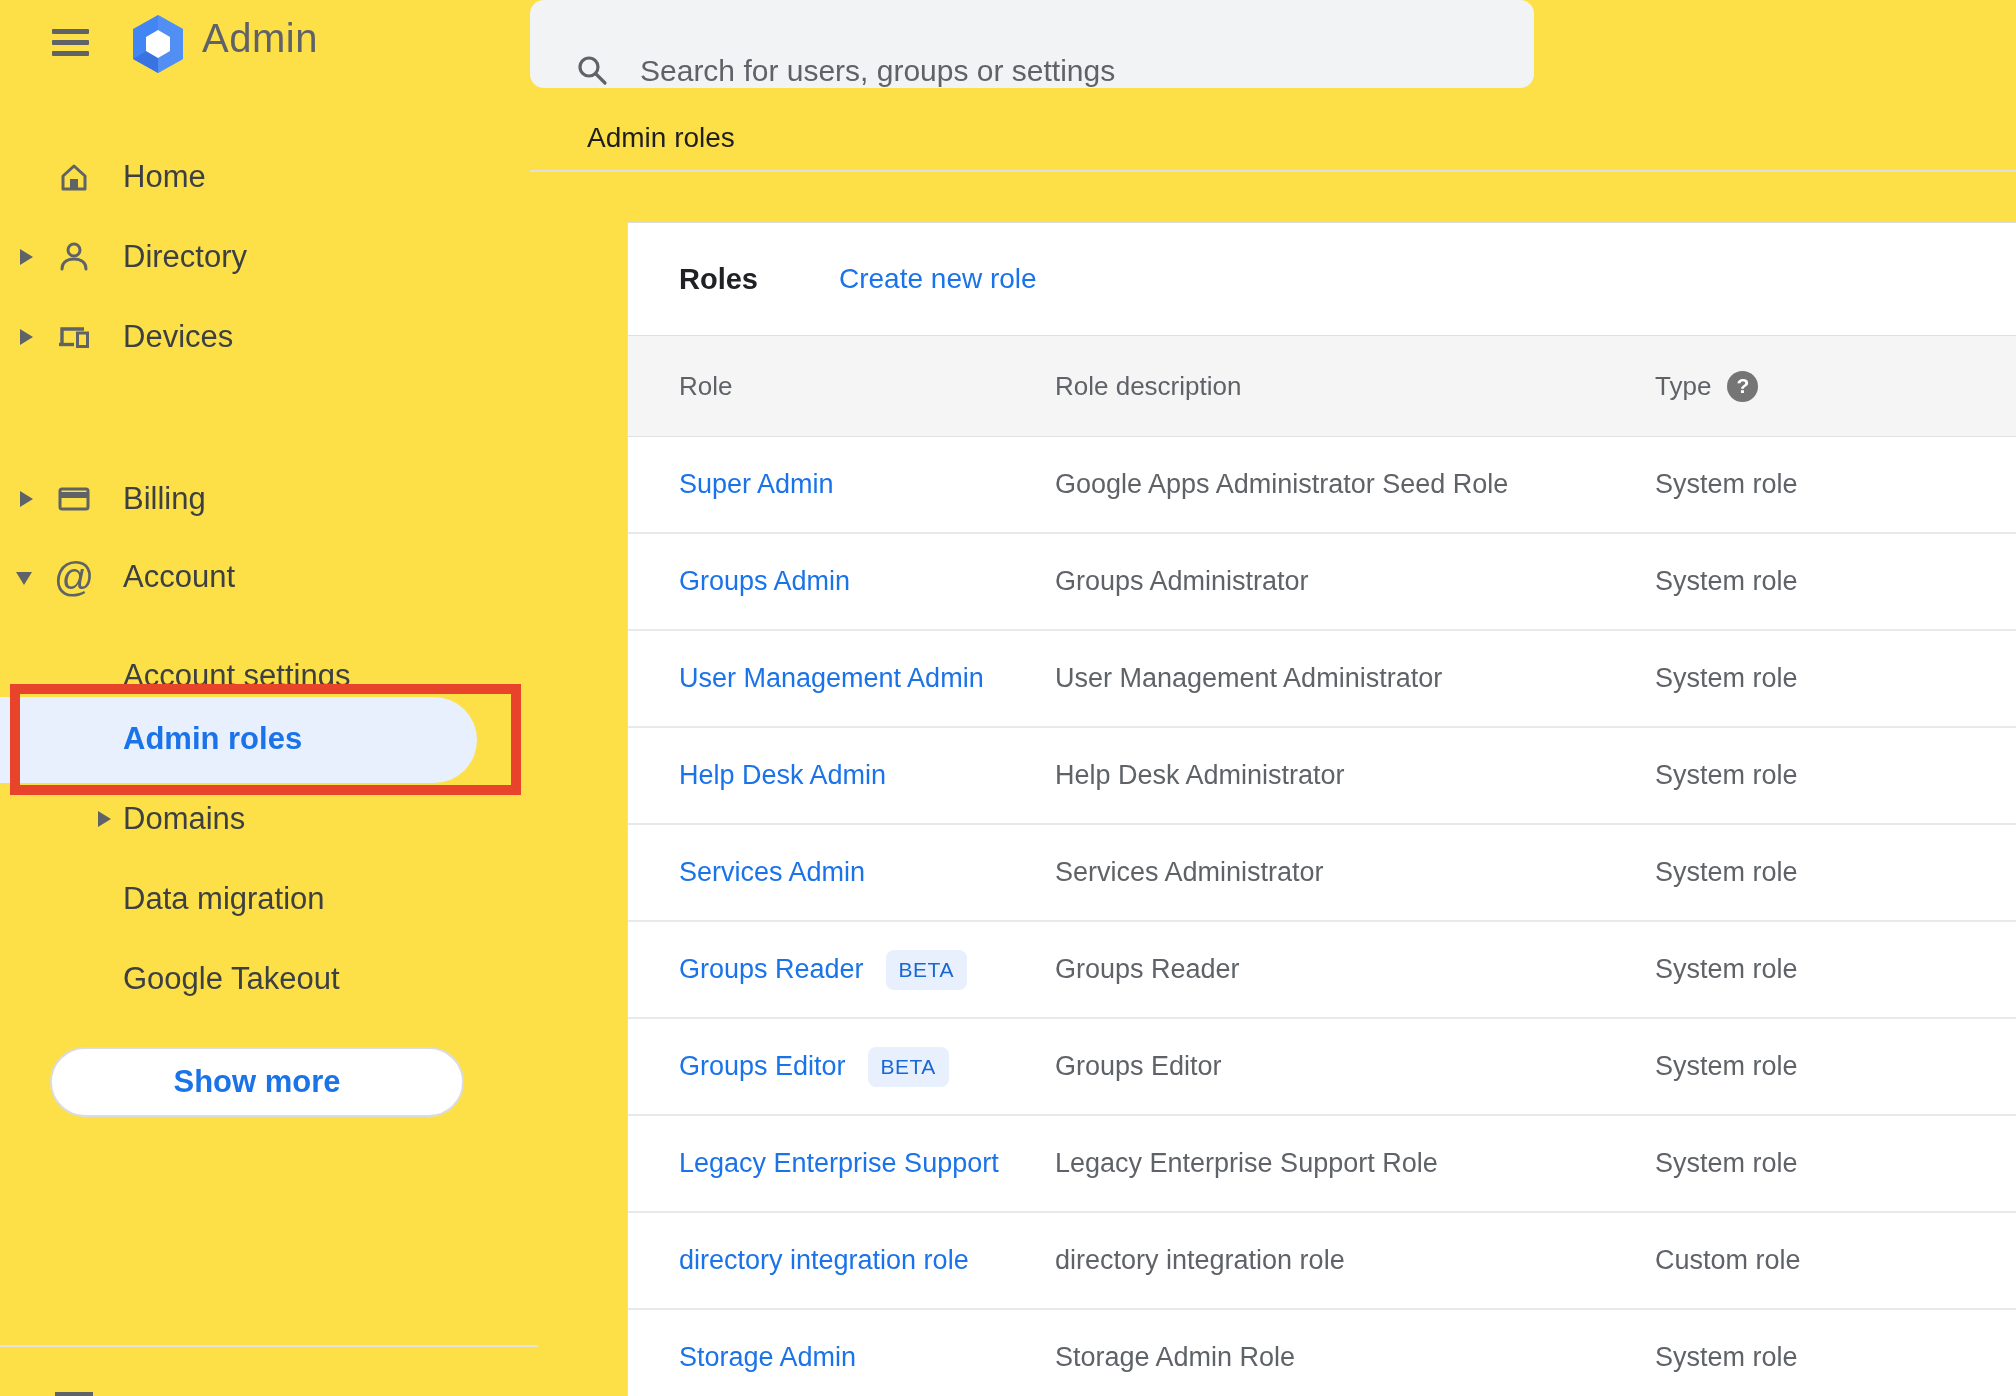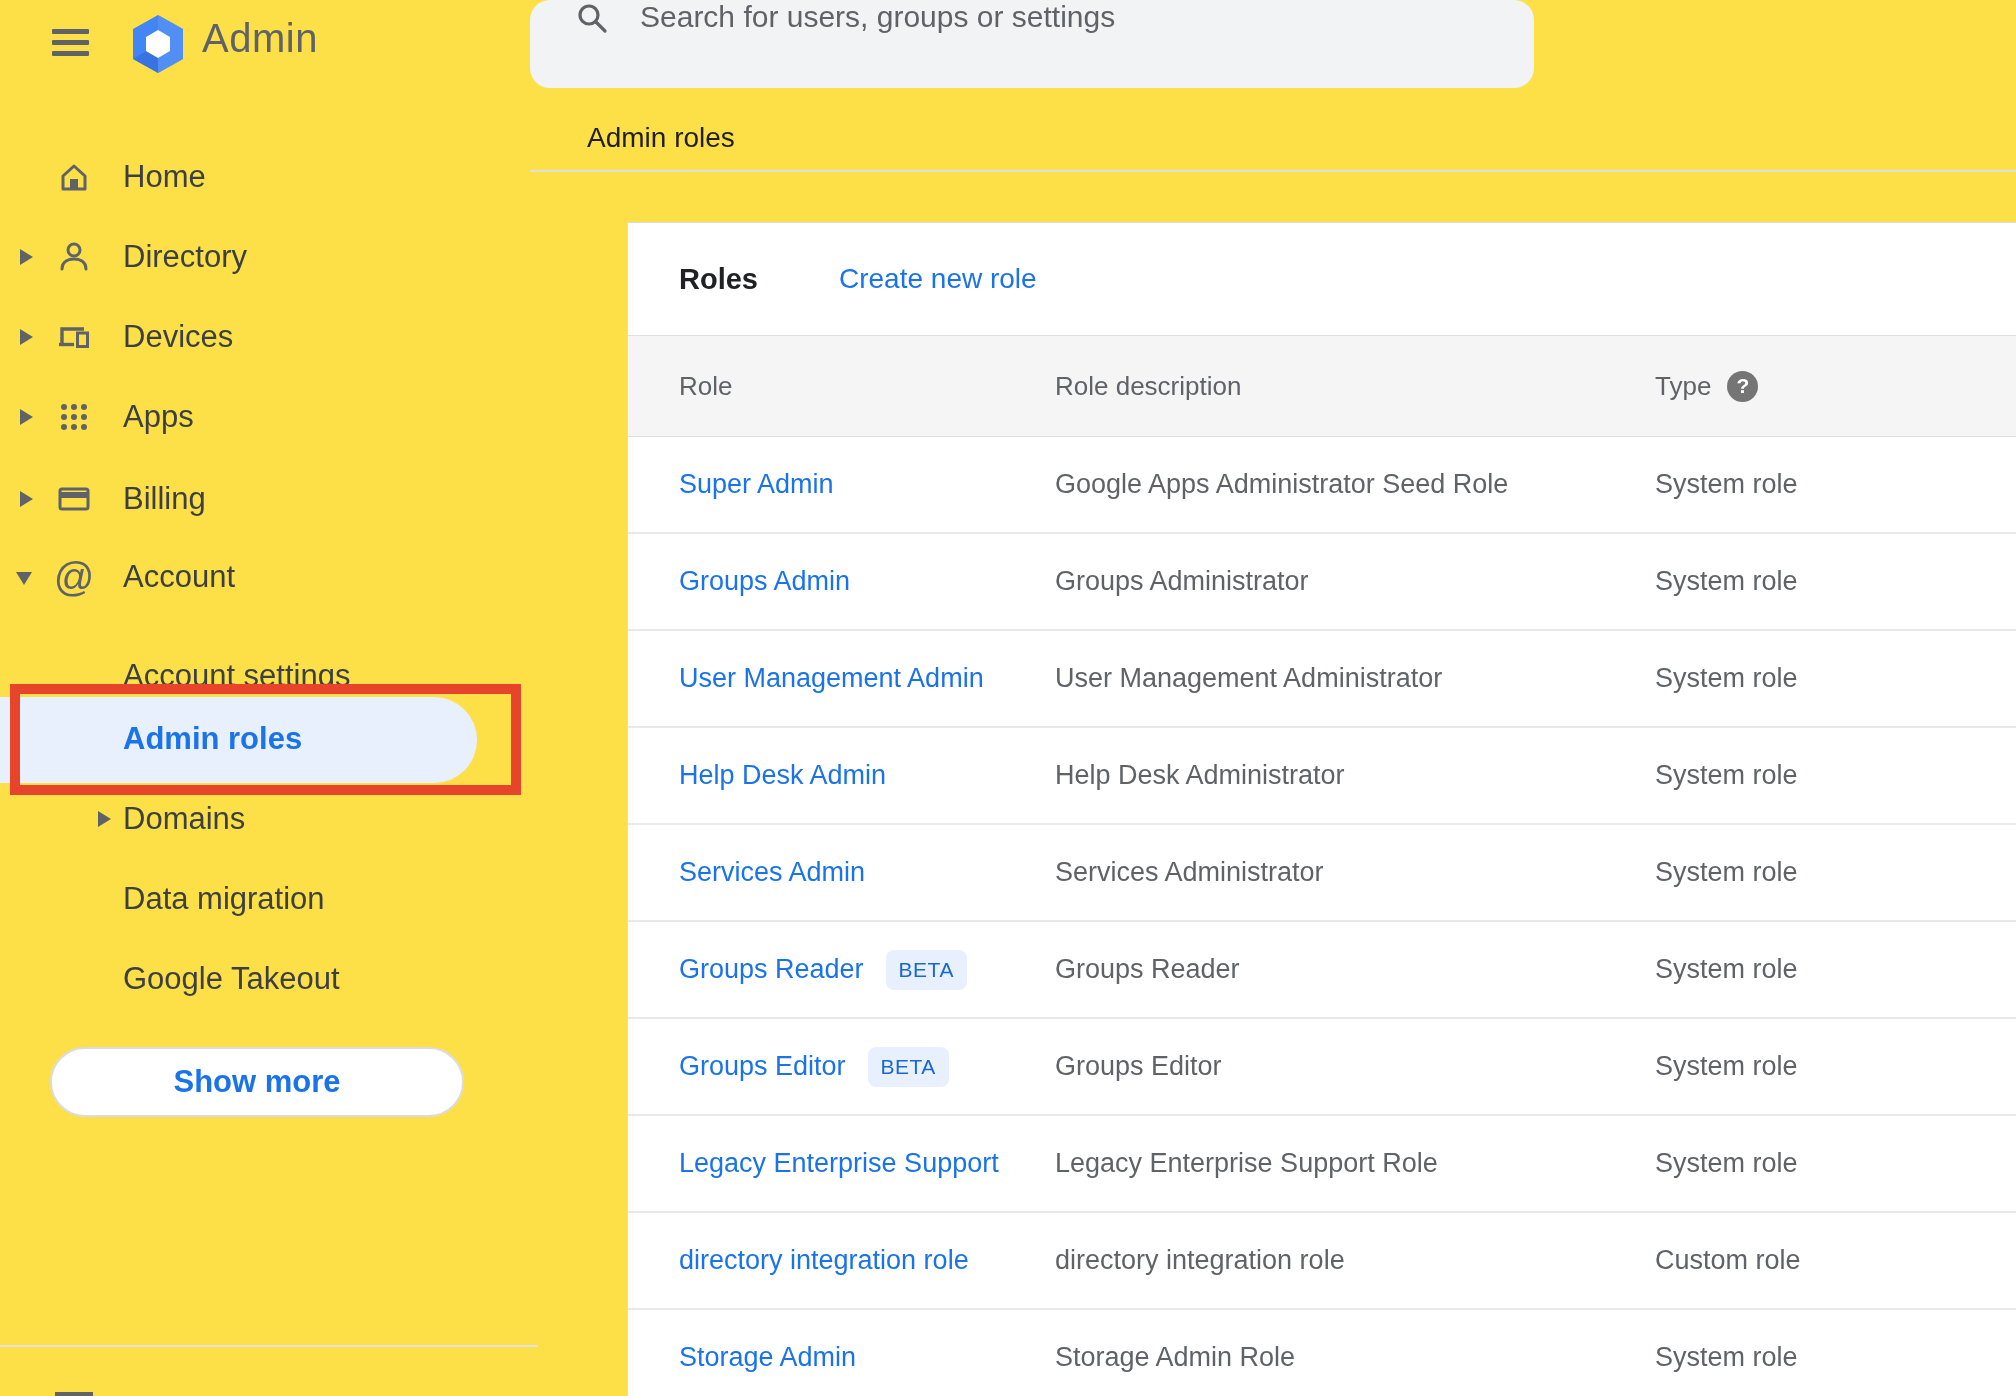--- a/index.html
+++ b/index.html
@@ -11,22 +11,22 @@
   }
 
   
   .hamburger { position:absolute; left:52px; top:29px; width:37px; height:27px; cursor:pointer; }
   .hamburger span { display:block; height:5px; background:#5f6368; margin-bottom:6px; border-radius:1px; }
   .logo { position:absolute; left:128px; top:14px; width:60px; height:60px; }
   .app-title { position:absolute; left:202px; top:16px; font-size:40px; color:#5f6368; letter-spacing:0.5px; }
 
   .searchbar {
     position:absolute; left:530px; top:0; width:1004px; height:88px;
-    background:#f1f3f4; border-radius:20px;
-    display:flex; align-items:flex-start;
+    background:#f1f3f4; border-radius:14px;
+    display:flex; align-items:flex-end;
   }
   .searchbar svg { margin-left:44px; flex:0 0 auto; }
   .searchbar input {
     border:none; outline:none; background:transparent;
     font-family:"Liberation Sans",sans-serif;
     font-size:30px; color:#3c4043; margin-left:30px; width:860px;
   }
   .searchbar input::placeholder { color:#5f6368; opacity:1; }
 
   .breadcrumb { position:absolute; left:587px; top:122px; font-size:28px; color:#1f1f1f; }
@@ -169,39 +169,20 @@
     <span class="icon">
       <svg width="36" height="36" viewBox="0 0 36 36">
         <path d="M6 24 V10 H28" fill="none" stroke="#5f6368" stroke-width="3.4"></path>
         <line x1="3" y1="25.5" x2="18" y2="25.5" stroke="#5f6368" stroke-width="3.4"></line>
         <rect x="21.5" y="14" width="10" height="13.5" fill="none" stroke="#5f6368" stroke-width="3"></rect>
       </svg>
     </span>
     <span class="label">Devices</span>
   </div>
 
-  <div class="side-item" style="top:389px;">
-    <span class="arrow" style="top:20px;"></span>
-    <span class="icon">
-      <svg width="36" height="36" viewBox="0 0 36 36">
-        <g fill="#5f6368">
-          <circle cx="8" cy="8" r="3"></circle>
-            <circle cx="18" cy="8" r="3"></circle>
-            <circle cx="28" cy="8" r="3"></circle>
-          <circle cx="8" cy="18" r="3"></circle>
-            <circle cx="18" cy="18" r="3"></circle>
-            <circle cx="28" cy="18" r="3"></circle>
-          <circle cx="8" cy="28" r="3"></circle>
-            <circle cx="18" cy="28" r="3"></circle>
-            <circle cx="28" cy="28" r="3"></circle>
-        </g>
-      </svg>
-    </span>
-    <span class="label">Apps</span>
-  </div>
 
   <div class="side-item" style="top:471px;">
     <span class="arrow" style="top:20px;"></span>
     <span class="icon">
       <svg width="36" height="36" viewBox="0 0 36 36">
         <rect x="4" y="8" width="28" height="20" rx="2" fill="none" stroke="#5f6368" stroke-width="3"></rect>
         <rect x="4" y="11" width="28" height="6" fill="#5f6368"></rect>
       </svg>
     </span>
     <span class="label">Billing</span>

